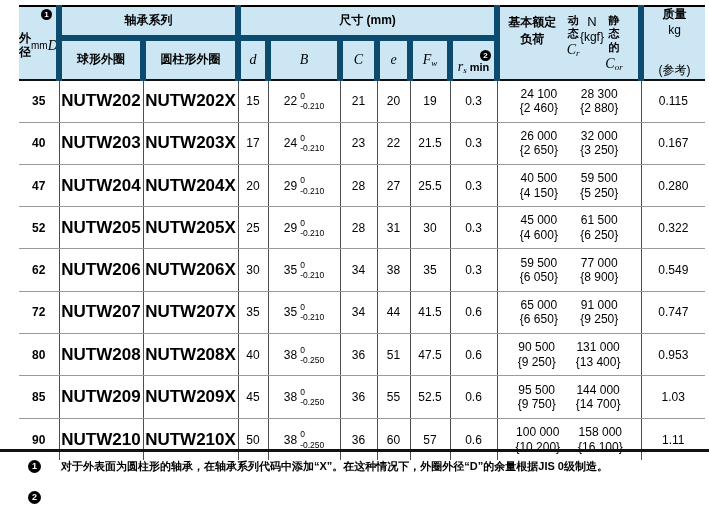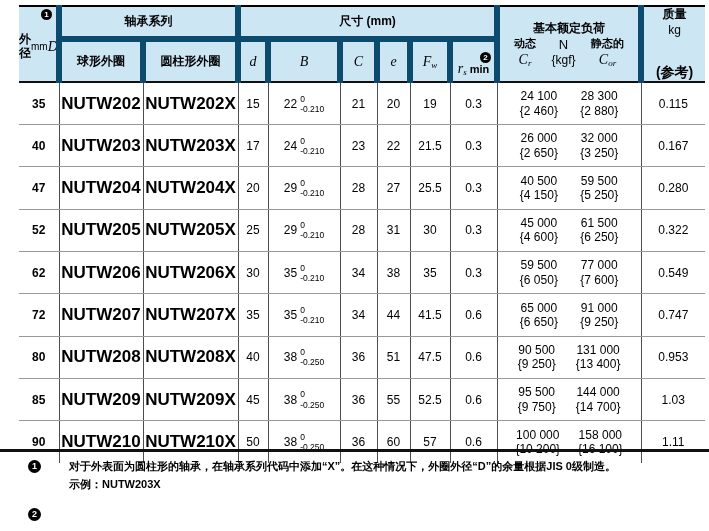--- a/index.html
+++ b/index.html
@@ -42,30 +42,30 @@
   .od-head { display:flex; flex-direction:row; align-items:center; line-height:1.15; padding-top:6px; }
   .od-head .od-unit { font-weight:normal; font-size:10px; }
   .od-row { display:flex; align-items:center; justify-content:center; }
   .tol { display:inline-flex; flex-direction:column; align-items:flex-start;
          font-size:8.5px; font-weight:normal; line-height:1.2; margin-left:3px; text-align:left; }
 
   .rs-wrap { display:flex; flex-direction:column; justify-content:flex-start; height:100%; padding-top:2px; }
   .rs-note { text-align:right; padding-right:3px; height:12px; }
   .rs-text { text-align:center; font-size:11px; font-weight:bold; }
 
-  .load-head { display:flex; flex-direction:column; height:100%; padding:4px 6px 3px 6px; box-sizing:border-box; }
+  .load-head { display:flex; flex-direction:row; height:100%; padding:4px 6px 3px 6px; box-sizing:border-box; }
   .lg-title { text-align:center; font-size:12px; }
   .lg-sub { display:flex; justify-content:space-between; padding:0 8px; }
   .lh-col { display:flex; flex-direction:column; align-items:center; line-height:1.25; font-size:11px; }
   .lh-col .unit-n { font-size:13px; font-weight:normal; }
   .lh-col .unit-kgf { font-weight:normal; font-size:12px; }
 
   .mass-head { display:flex; flex-direction:column; align-items:center; line-height:1.3; }
   .mass-head .mass-unit { font-weight:normal; font-size:12px; }
-  .mass-head .mass-note { font-weight:bold; font-size:14px;margin-top:25px; }
+  .mass-head .mass-note { font-weight:normal; font-size:12px;margin-top:25px; }
 
   
   tbody tr { height:42.3px; }
   tbody td {
     border-left:1px solid #4d4d4d; border-right:1px solid #4d4d4d;
     border-top:1px solid #999; border-bottom:1px solid #999;
     text-align:center; vertical-align:middle; font-size:12px;
   }
   tbody td:first-child { border-left:none; font-weight:bold; }
   tbody td:last-child  { border-right:none; }
@@ -73,21 +73,21 @@
   td.code-cell { font-weight:bold; font-size:17px; }
   td.b-cell .b-inner { display:flex; align-items:center; justify-content:center; }
   td.load-cell .load-inner { display:flex; justify-content:space-evenly; align-items:center; }
   .ld { display:flex; flex-direction:column; align-items:center; line-height:1.2; }
 
   
   .bottom-rule { position:absolute; left:0; top:449px; width:709px; height:3px; background:#111; }
   .footnotes { position:absolute; left:0; top:458px; width:709px; font-size:11px; font-weight:600; }
   .fn { display:flex; align-items:flex-start; margin-bottom:14px; }
   .fn .fn-marker { margin:2px 0 0 28px; width:13px; height:13px; font-size:9px; flex:0 0 13px; }
-  .fn .fn-body { margin-left:28px; line-height:1.5; }
+  .fn .fn-body { margin-left:20px; line-height:1.5; }
   .fn-example { margin-top:1px; }
 </style>
 </head>
 <body>
 
 <div class="page">
 
   <table class="spec">
     <colgroup>
       <col style="width:40px">
@@ -311,21 +311,21 @@
       <td>35</td>
       <td>0.3</td>
       <td class="load-cell">
         <span class="load-inner">
           <span class="ld">
             <span>59 500</span>
             <span>{6 050}</span>
           </span>
           <span class="ld">
             <span>77 000</span>
-            <span>{7 600}</span>
+            <span>{8 900}</span>
           </span>
         </span>
       </td>
       <td>0.549</td>
     </tr>
         <tr>
       <td>72</td>
       <td class="code-cell">NUTW207</td>
       <td class="code-cell">NUTW207X</td>
       <td>35</td>
@@ -455,21 +455,20 @@
       </tbody>
   </table>
 
   <div class="bottom-rule"></div>
 
   <div class="footnotes">
     <div class="fn">
       <span class="note-circle fn-marker">1</span>
       <div class="fn-body">
         <div>对于外表面为圆柱形的轴承，在轴承系列代码中添加“X”。在这种情况下，外圈外径“D”的余量根据JIS 0级制造。</div>
-        <div class="fn-example">示例：NUTW203X</div>
       </div>
     </div>
     <div class="fn">
       <span class="note-circle fn-marker">2</span>
     </div>
   </div>
 
 </div>
 
 </body></html>

